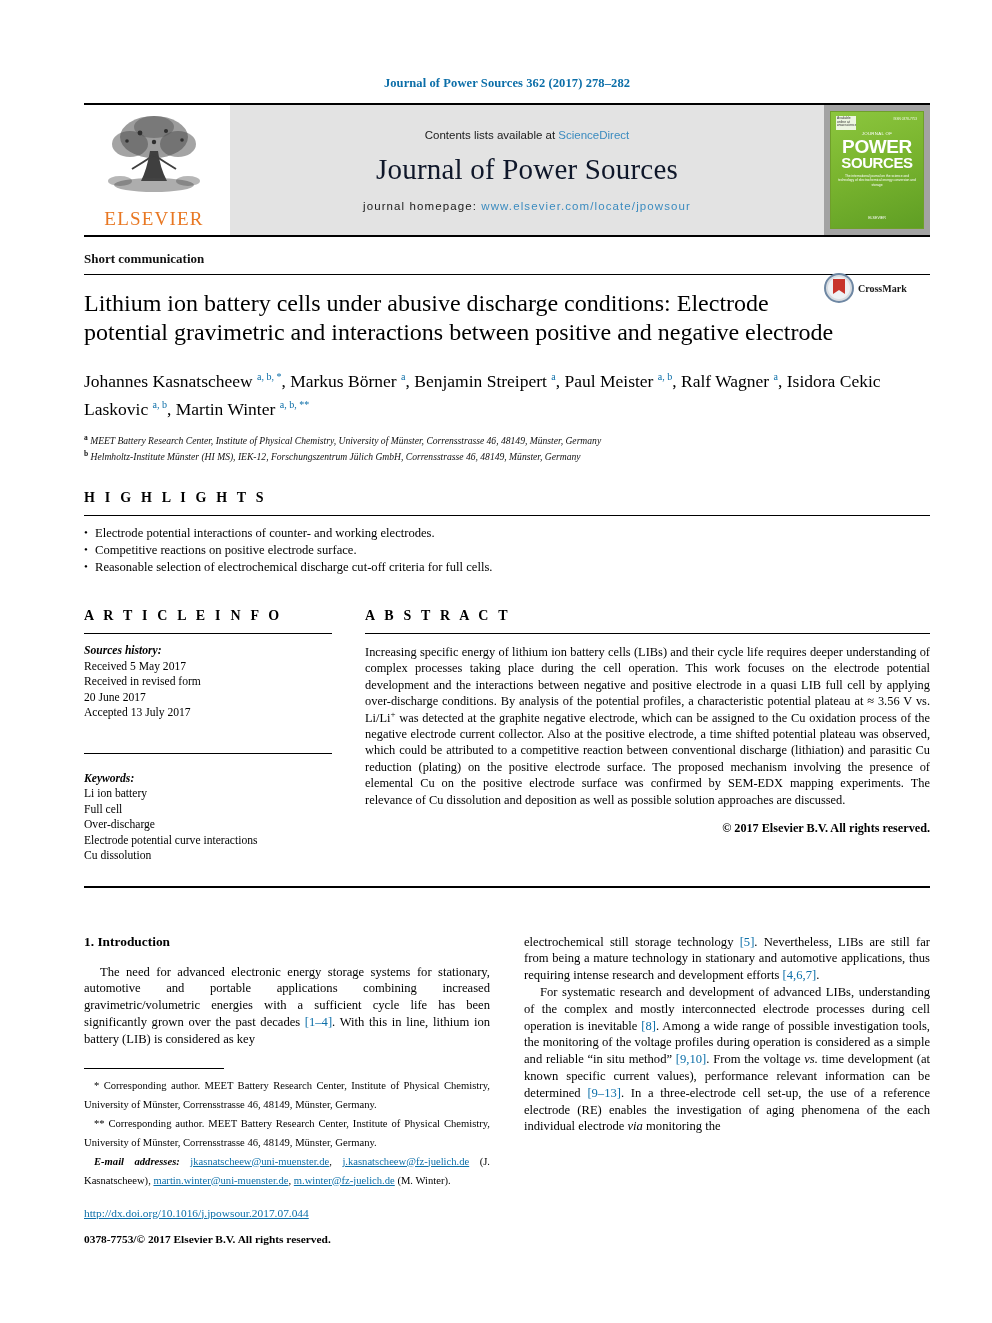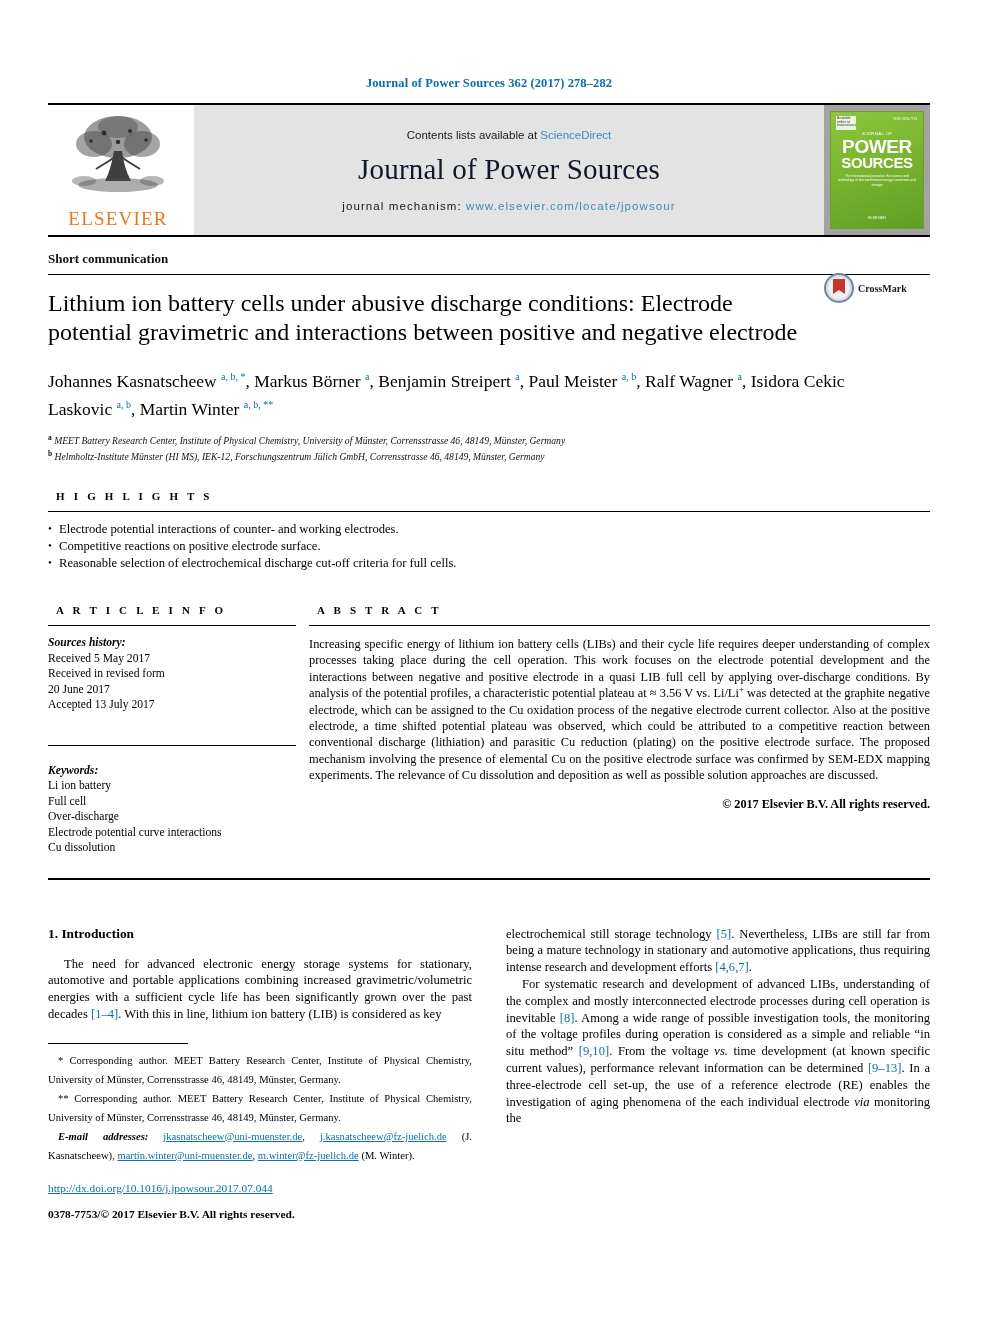--- a/index.html
+++ b/index.html
@@ -13,20 +13,21 @@
     font-family: "Liberation Serif", serif;
     color: #000000;
     position: relative;
     overflow: hidden;
   }
   .page {
     position: relative;
     width: 978px;
     height: 1323px;
     box-sizing: border-box;
+    padding-left: 36px;
   }
 
   
   .running-head {
     text-align: center;
     color: #0b6ea8;
     font-family: "Liberation Serif", serif;
     font-size: 12.5px;
     font-weight: bold;
     padding-top: 76px;
@@ -212,25 +213,24 @@
     font-style: italic;
     font-size: 9.6px;
     line-height: 13.5px;
     color: #111;
   }
   .aff-sup { font-style: normal; font-weight: bold; font-size: 7.5px; vertical-align: super; }
 
   
   .section-label {
     font-family: "Liberation Serif", serif;
-    font-size: 11px;
+    font-size: 14px;
     font-weight: bold;
     letter-spacing: 3.2px;
     color: #000;
-    margin-left: 8px;
   }
   .highlights { margin-top: 26px; }
   .hl-rule { border-top: 1.6px solid #000; margin-top: 9px; }
   .hl-list { margin: 9px 0 0 0; padding: 0; list-style: none; }
   .hl-list li {
     font-family: "Liberation Serif", serif;
     font-size: 12.6px;
     line-height: 17px;
     padding-left: 11px;
     position: relative;
@@ -239,21 +239,21 @@
     content: "\2022";
     position: absolute;
     left: 0; top: -1px;
     font-size: 11px;
   }
 
   
   .infoblock {
     margin-top: 32px;
     display: flex;
-    gap: 13px;
+    gap: 33px;
   }
   .col-info { flex: 0 0 248px; width: 248px; }
   .col-abs { flex: 1 1 auto; }
   .sub-rule { border-top: 1.6px solid #000; margin-top: 9px; }
   .hist {
     font-family: "Liberation Serif", serif;
     font-size: 11.6px;
     line-height: 15.5px;
     margin-top: 9px;
   }
@@ -371,21 +371,21 @@
       </svg>
       <div class="elsevier-word">ELSEVIER</div>
     </div>
 
     <div class="masthead-center">
       <div class="contents-line">
         <span>Contents lists available at </span><span class="sd">ScienceDirect</span>
       </div>
       <div class="journal-name">Journal of Power Sources</div>
       <div class="homepage-line">
-        <span>journal mechanism: </span><span class="url">www.elsevier.com/locate/jpowsour</span>
+        <span>journal homepage: </span><span class="url">www.elsevier.com/locate/jpowsour</span>
       </div>
     </div>
 
     <div class="cover-thumb">
       <div class="cover-inner">
         <div class="cover-topbar">Available online at www.sciencedirect.com</div>
         <div class="cover-issn">ISSN 0378-7753</div>
         <div class="cover-jps">JOURNAL OF</div>
         <div class="cover-word1">POWER</div>
         <div class="cover-word2">SOURCES</div>

